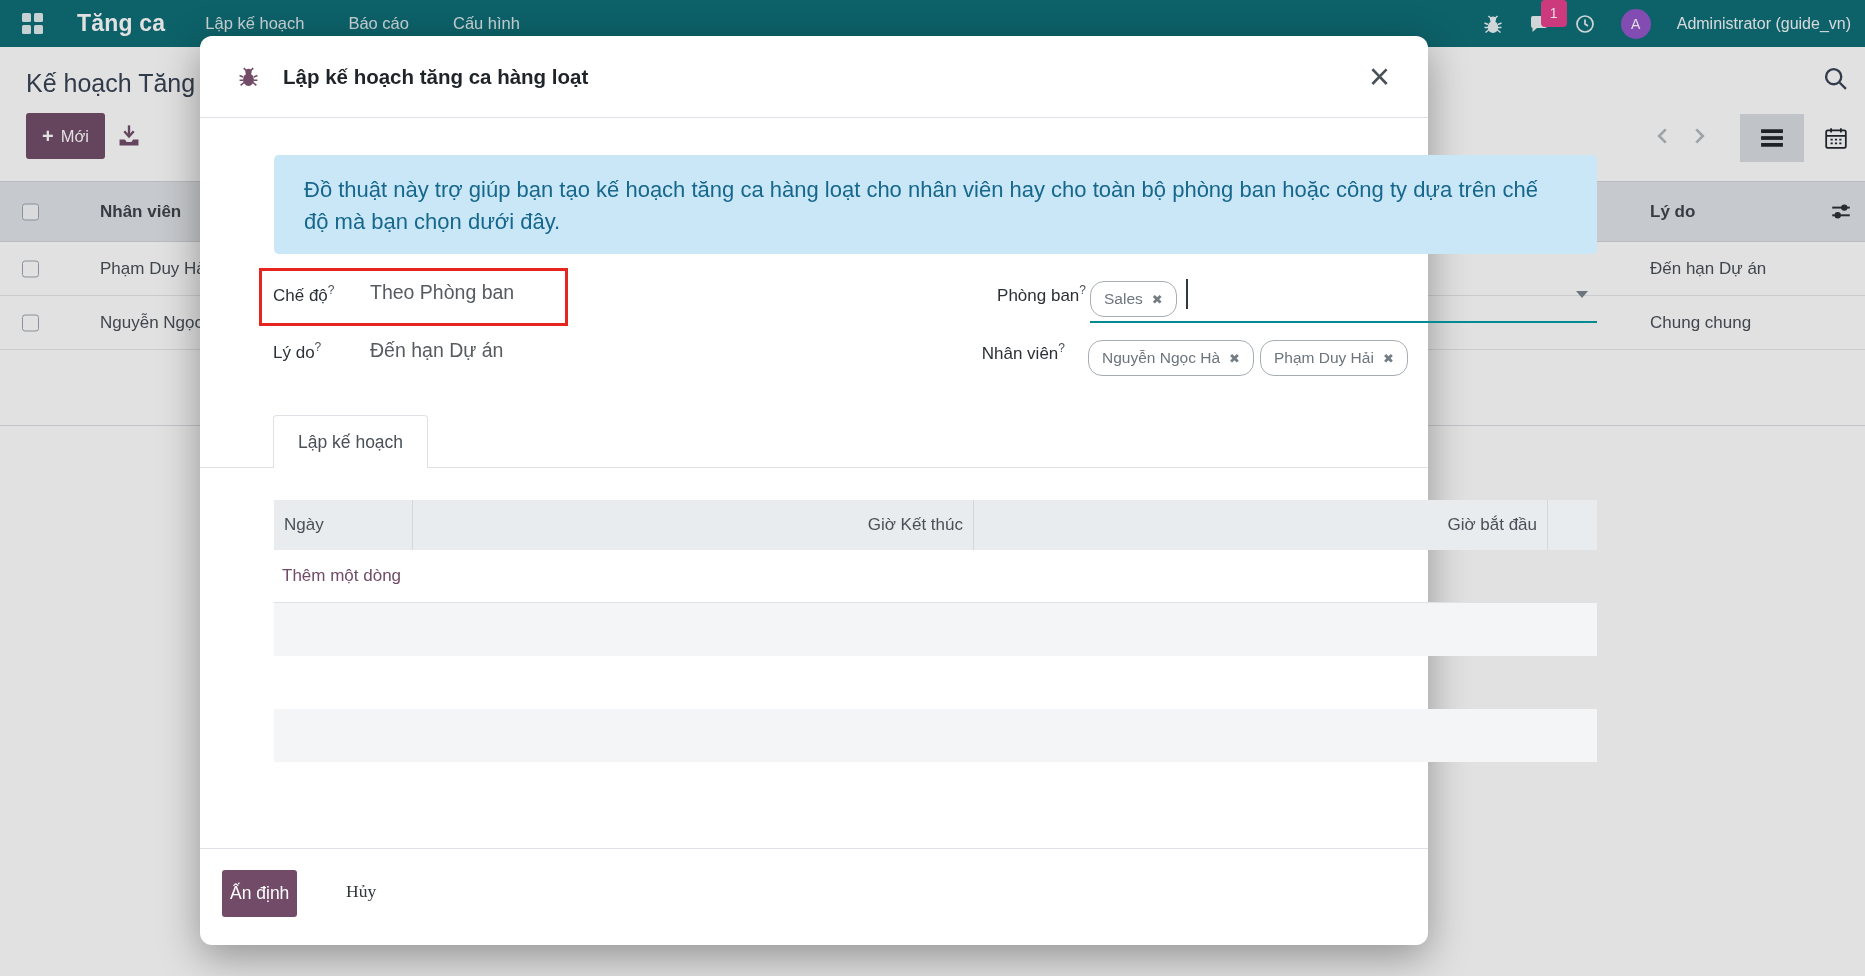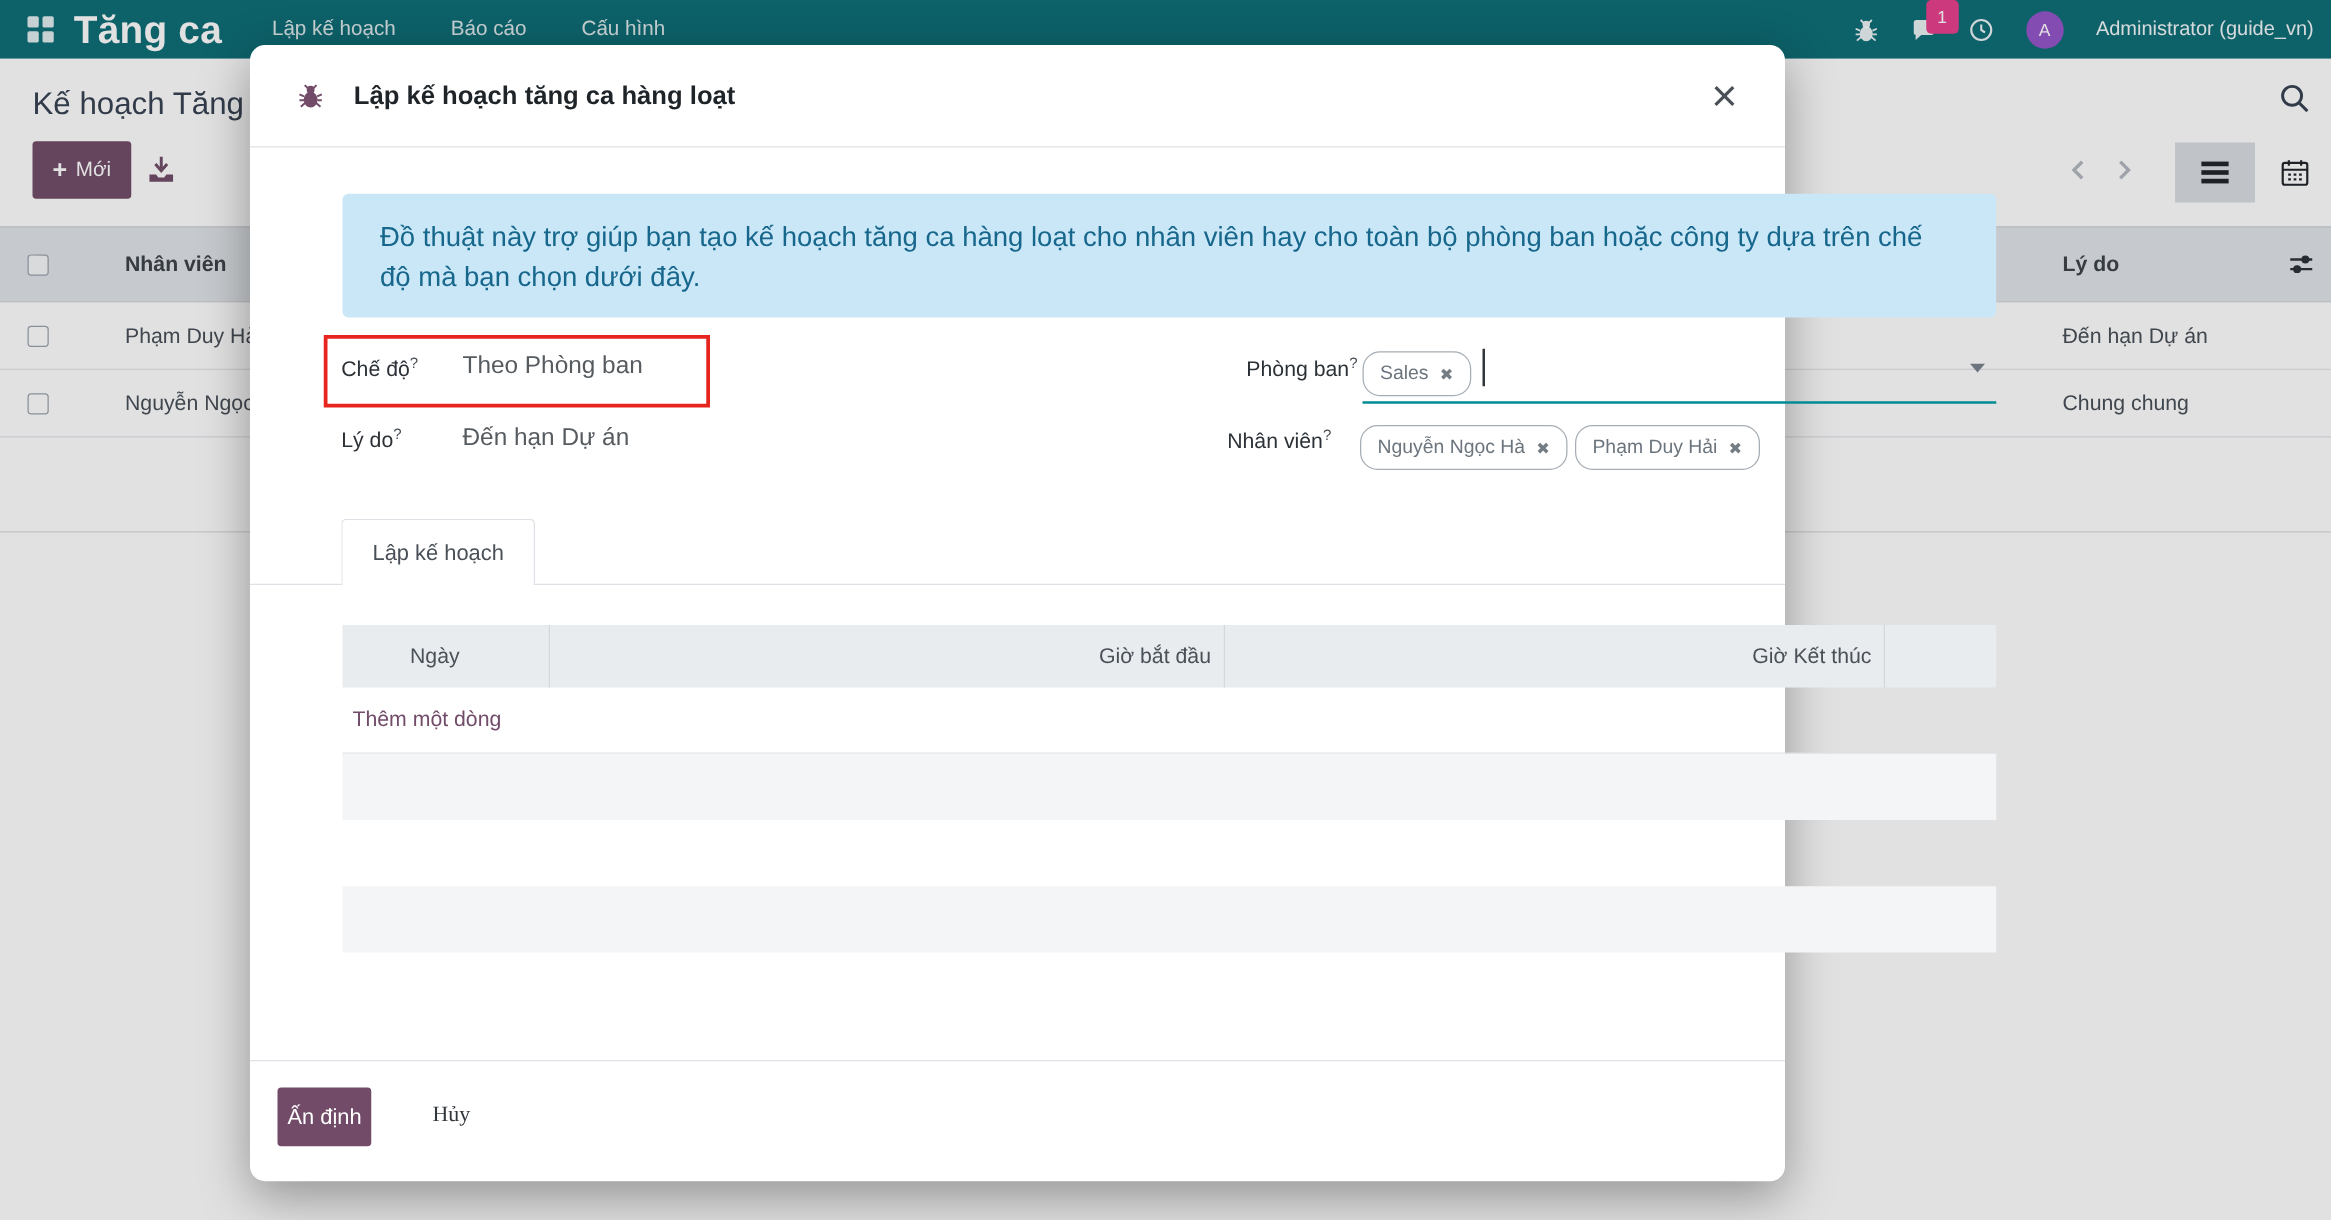--- a/index.html
+++ b/index.html
@@ -7,21 +7,21 @@
   body { font-family:"Liberation Sans", sans-serif; }
   .stage { position:relative; width:1865px; height:976px; background:#fff; overflow:hidden; }
   .abs { position:absolute; }
 
   
   .navbar { position:absolute; left:0; top:0; width:100%; height:47px; background:#0c6d75;
             display:flex; align-items:center; color:#fff; z-index:1; }
   .apps-icon { width:21px; height:21px; margin-left:22px; display:grid;
                grid-template-columns:1fr 1fr; gap:3px; cursor:pointer; }
   .apps-icon span { background:rgba(255,255,255,.88); border-radius:1.5px; }
-  .brand { font-size:31px; font-weight:700; margin-left:16px; letter-spacing:.2px; cursor:pointer; }
+  .brand { font-size:23px; font-weight:700; margin-left:34px; letter-spacing:.2px; cursor:pointer; }
   .nav-menu { display:flex; margin-left:40px; gap:44px; font-size:16.5px; color:rgba(255,255,255,.88); }
   .nav-menu span { cursor:pointer; }
   .nav-right { margin-left:auto; display:flex; align-items:center; gap:26px; margin-right:14px; }
   .nav-ic { width:20px; height:20px; color:rgba(255,255,255,.92); cursor:pointer; position:relative; }
   .badge { position:absolute; top:-14px; left:12px; background:#e83e8c; color:#fff; font-size:14px;
            line-height:1; padding:6px 9px 7px; border-radius:4px; }
   .avatar { width:30px; height:30px; border-radius:50%; background:#9254c8; color:#fff;
             font-size:14px; display:flex; align-items:center; justify-content:center; cursor:pointer; }
   .username { font-size:16px; color:rgba(255,255,255,.95); cursor:pointer; }
 
@@ -84,21 +84,21 @@
                 border-top:7px solid #6c757d; }
   .text-cursor { position:absolute; left:986px; top:243px; width:1.5px; height:30px; background:#32373c; }
 
   .tabline { position:absolute; left:0; top:431px; width:100%; border-bottom:1px solid #dee2e6; }
   .tab { position:absolute; left:73px; top:379px; height:53px; padding:0 24px; background:#fff;
          border:1px solid #dee2e6; border-bottom:none; border-radius:4px 4px 0 0; display:flex;
          align-items:center; font-size:17.5px; color:#495057; cursor:pointer; z-index:2; }
 
   .m-table { position:absolute; left:74px; top:464px; width:1323px; }
   .mt-head { display:flex; height:50px; background:#e9ecef; font-size:17px; color:#495057; }
-  .mt-head .c { display:flex; align-items:center; border-right:1px solid #d5d8db; padding:0 10px;margin-left:44px; }
+  .mt-head .c { display:flex; align-items:center; border-right:1px solid #d5d8db; padding:0 10px; }
   .mt-head .c:last-child { border-right:none; }
   .c-date  { width:139px; }
   .c-start { width:574px; justify-content:flex-end; }
   .c-end   { width:561px; justify-content:flex-end; }
   .c-tail  { width:49px; }
   .mt-addrow { height:53px; display:flex; align-items:center; padding-left:8px;
                border-bottom:1px solid #dee2e6; }
   .add-link { color:#714B67; font-size:17px; cursor:pointer; }
   .stripe { height:53px; }
   .stripe.gray { background:#f4f5f6; }
@@ -288,22 +288,22 @@
         <span class="x">✖</span>
       </span>
     </div>
 
     <div class="tabline"></div>
     <div class="tab">Lập kế hoạch</div>
 
     <div class="m-table">
       <div class="mt-head">
         <div class="c c-date">Ngày</div>
+        <div class="c c-end">Giờ Kết thúc</div>
         <div class="c c-start">Giờ bắt đầu</div>
-        <div class="c c-end">Giờ Kết thúc</div>
         <div class="c c-tail"></div>
       </div>
       <div class="mt-addrow">
         <span class="add-link">Thêm một dòng</span>
       </div>
       <div class="stripe gray"></div>
       <div class="stripe"></div>
       <div class="stripe gray"></div>
     </div>
 

